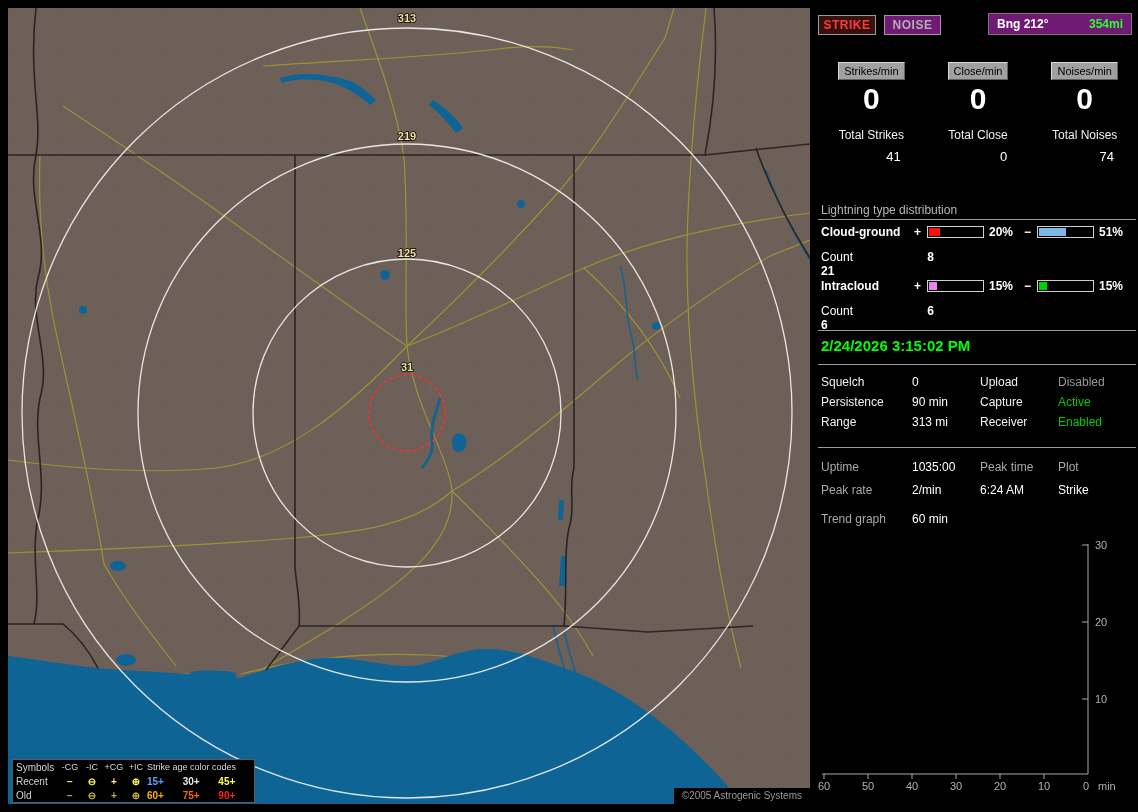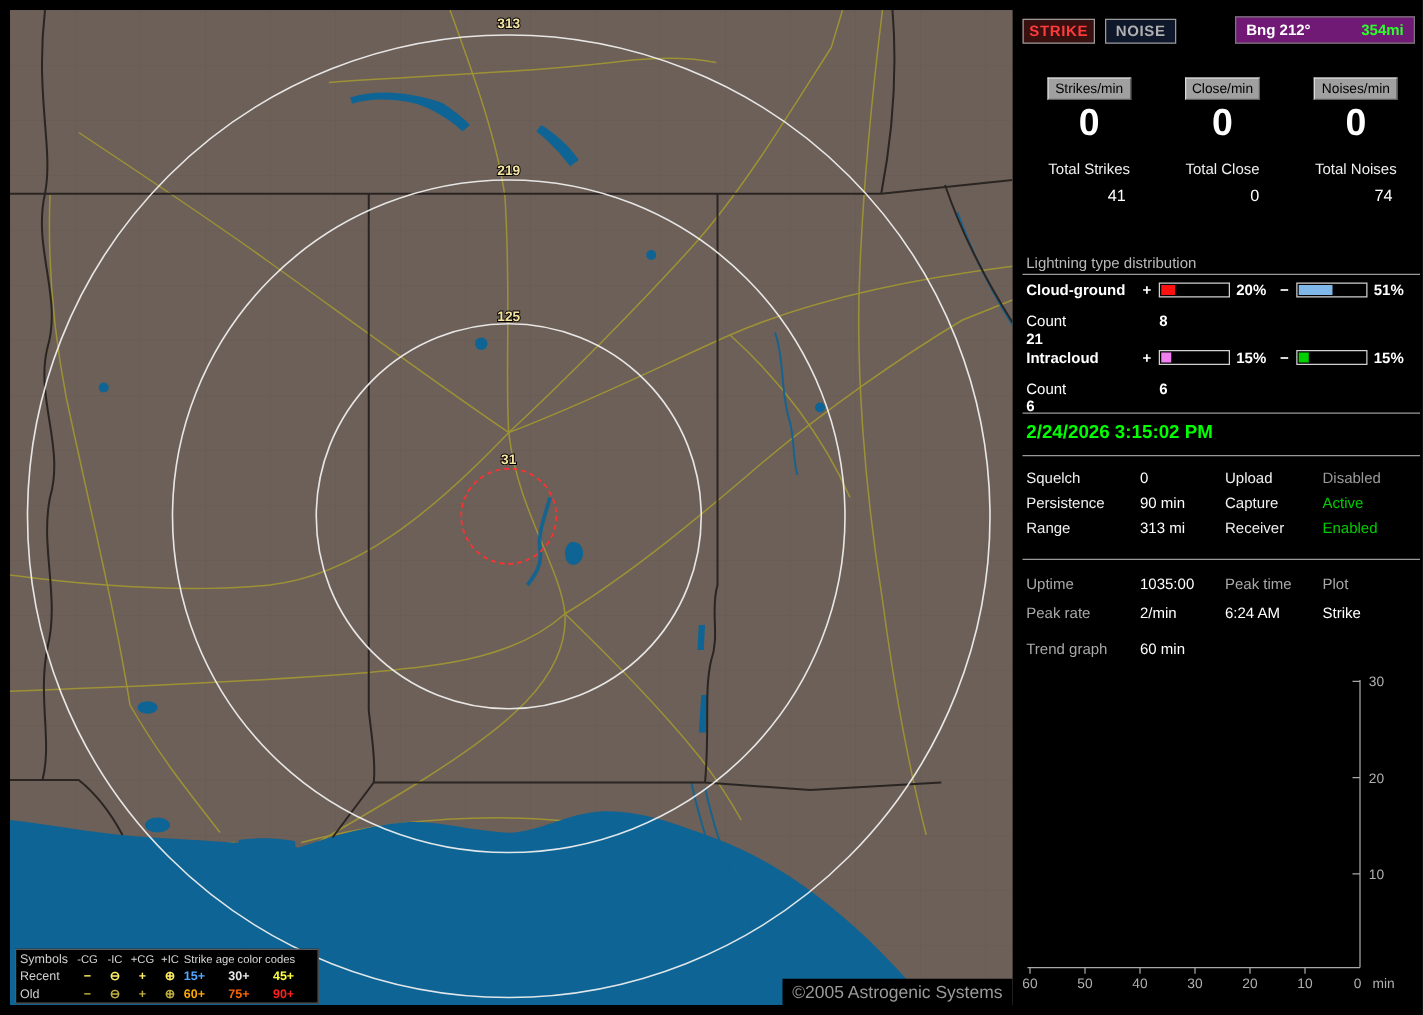--- a/index.html
+++ b/index.html
@@ -11,28 +11,28 @@
   .legend{position:absolute;left:4px;bottom:1px;width:243px;background:#000;border:1px solid #5a5a5a;color:#ddd}
   .lg-row{display:flex;align-items:center;height:14px;font-size:10px}
   .lg-c1{width:46px;padding-left:3px;color:#d0d0d0}
   .lg-sym{width:22px;text-align:center;font-weight:bold}
   .lg-row.head .lg-sym{font-size:9px;font-weight:normal;color:#d8d8d8}
   .lg-ages{flex:1;display:flex}
   .lg-age{flex:1;font-weight:bold}
   .lg-age-head{flex:1;text-align:left;font-size:9px;color:#d8d8d8}
   .sym-recent{color:#ffee66}
   .sym-old{color:#c0b040}
-  .copyright{position:absolute;right:0;bottom:0;background:#000;color:#9a9a9a;font-size:14px;padding:2px 8px 3px}
+  .copyright{position:absolute;right:0;bottom:0;background:#000;color:#9a9a9a;font-size:10px;padding:2px 8px 3px}
 
   
   .panel{position:absolute;left:818px;top:0;width:320px;height:812px;color:#e8e8e8;font-size:12px}
   .topbar{position:absolute;top:15px;left:0;right:0;height:24px}
   .btn{position:absolute;top:0;height:20px;font-size:12px;font-weight:bold;letter-spacing:.5px;text-align:center;line-height:18px;border:1px solid #9a9a9a}
   .btn-strike{left:0;width:58px;background:#38100f;color:#ff3a3a}
-  .btn-noise{left:66px;width:57px;background:#0f172a;color:#b0b0b0}
+  .btn-noise{left:66px;width:57px;background:#701a75;color:#b0b0b0}
   .bng-box{position:absolute;right:6px;top:-2px;width:144px;height:22px;background:#701a75;border:1px solid #7a7a7a;display:flex;align-items:center;justify-content:space-between;padding:0 8px;font-weight:bold}
   .bng-label{color:#fff}
   .bng-value{color:#2aff2a}
 
   .rates{position:absolute;top:62px;left:0;width:320px;display:flex}
   .rate-col{flex:1;display:flex;flex-direction:column;align-items:center}
   .rate-badge{background:#a0a0a0;color:#000;font-size:11px;padding:2px 5px;border:1px solid;border-color:#d8d8d8 #606060 #606060 #d8d8d8}
   .rate-zero{color:#fff;font-weight:bold;font-size:30px;line-height:32px;margin-top:3px}
   .total-label{color:#f0f0f0;font-size:12px;margin-top:13px}
   .total-value{color:#fff;font-size:13px;margin-top:7px;align-self:flex-end;padding-right:24px}

